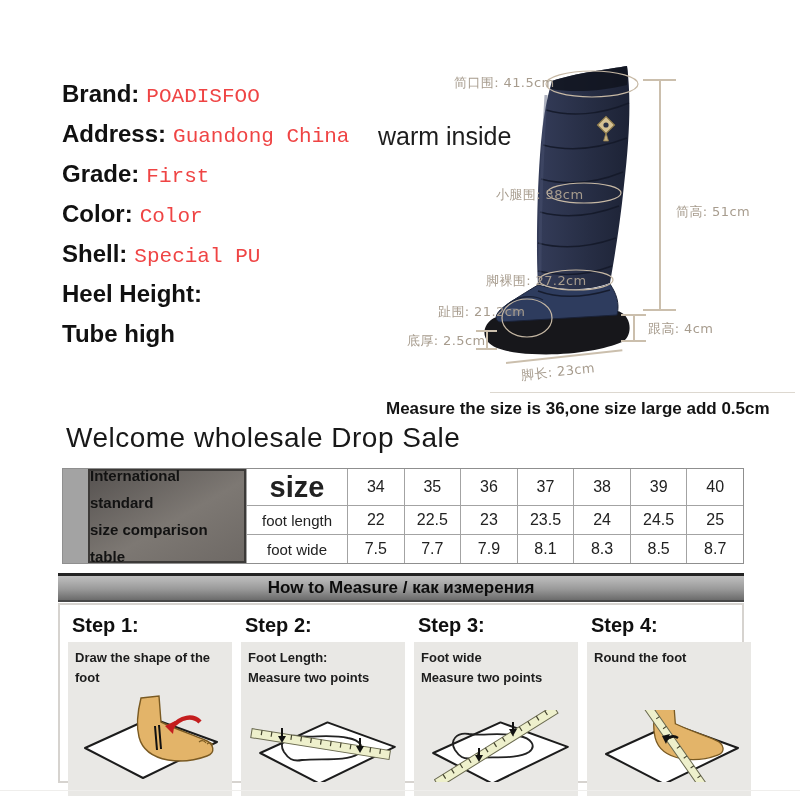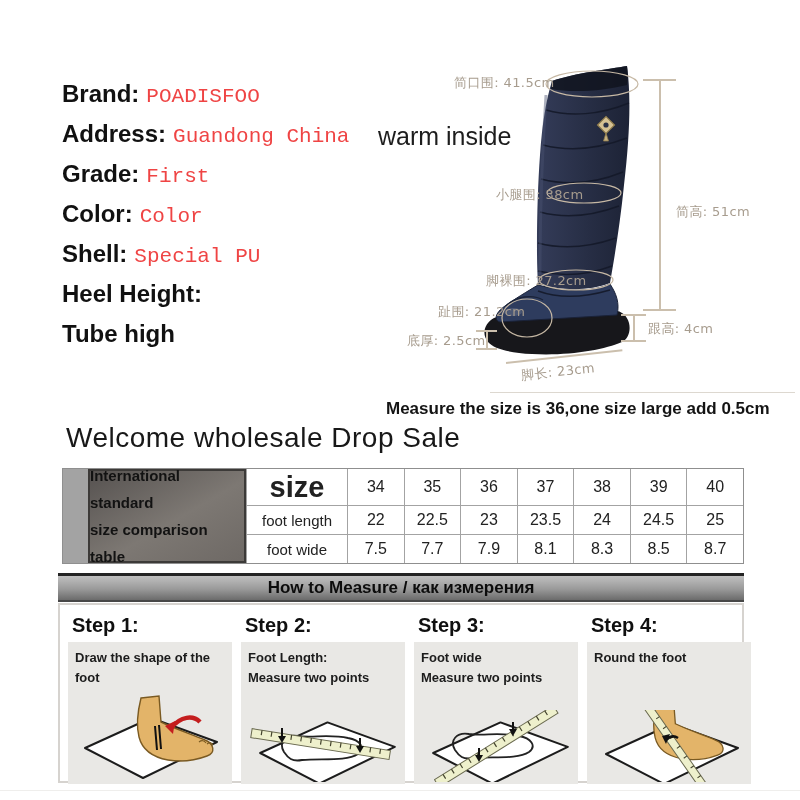--- a/index.html
+++ b/index.html
@@ -36,21 +36,21 @@
   
   #htm-bar{position:absolute;left:58px;top:573px;width:686px;height:29px;
       background:linear-gradient(180deg,#c0c0c0 0%,#999 55%,#6b6b6b 100%);
       border-top:3px solid #242424;border-bottom:2px solid #474747;box-sizing:border-box;
       display:flex;align-items:center;justify-content:center;font-size:17px;font-weight:600;color:#0c0c0c;}
   #steps-panel{position:absolute;left:58px;top:603px;width:686px;height:180px;box-sizing:border-box;
       background:#fff;border:2px solid #d6d3cf;display:grid;grid-template-columns:repeat(4,1fr);
       gap:9px;padding:7px 8px 8px 8px;}
   .step-col{display:flex;flex-direction:column;}
   .step-title{font-size:20px;font-weight:700;color:#101010;padding:2px 0 5px 4px;}
-  .step-box{background:#e9e8e5;flex:1;padding:6px 7px 2px 7px;display:flex;flex-direction:column;}
+  .step-box{background:#e9e8e5;flex:1;padding:6px 7px 14px 7px;display:flex;flex-direction:column;}
   .step-line{font-size:13px;font-weight:600;color:#1c1c1c;line-height:1.55;}
   .step-art{margin-top:auto;align-self:center;}
   #footer-line{position:absolute;left:0;top:790px;width:800px;height:1px;background:#efeeec;}
 </style>
 </head>
 <body>
 
 <div id="stage">
 
   <svg width="0" height="0" style="position:absolute">

